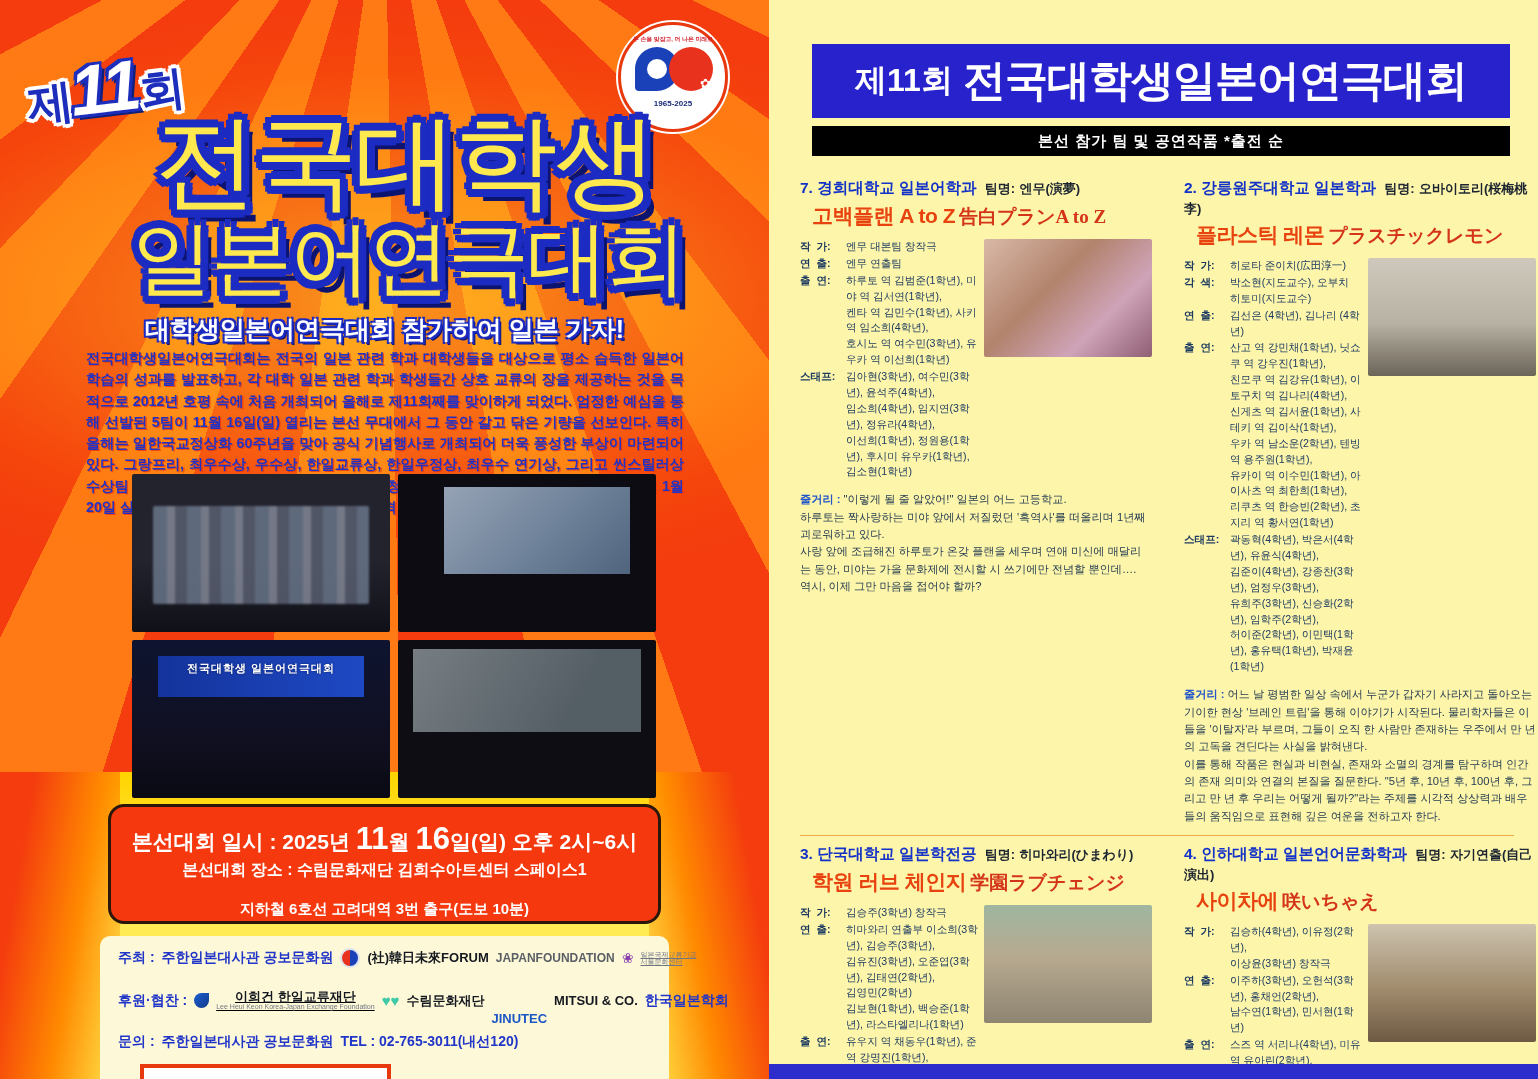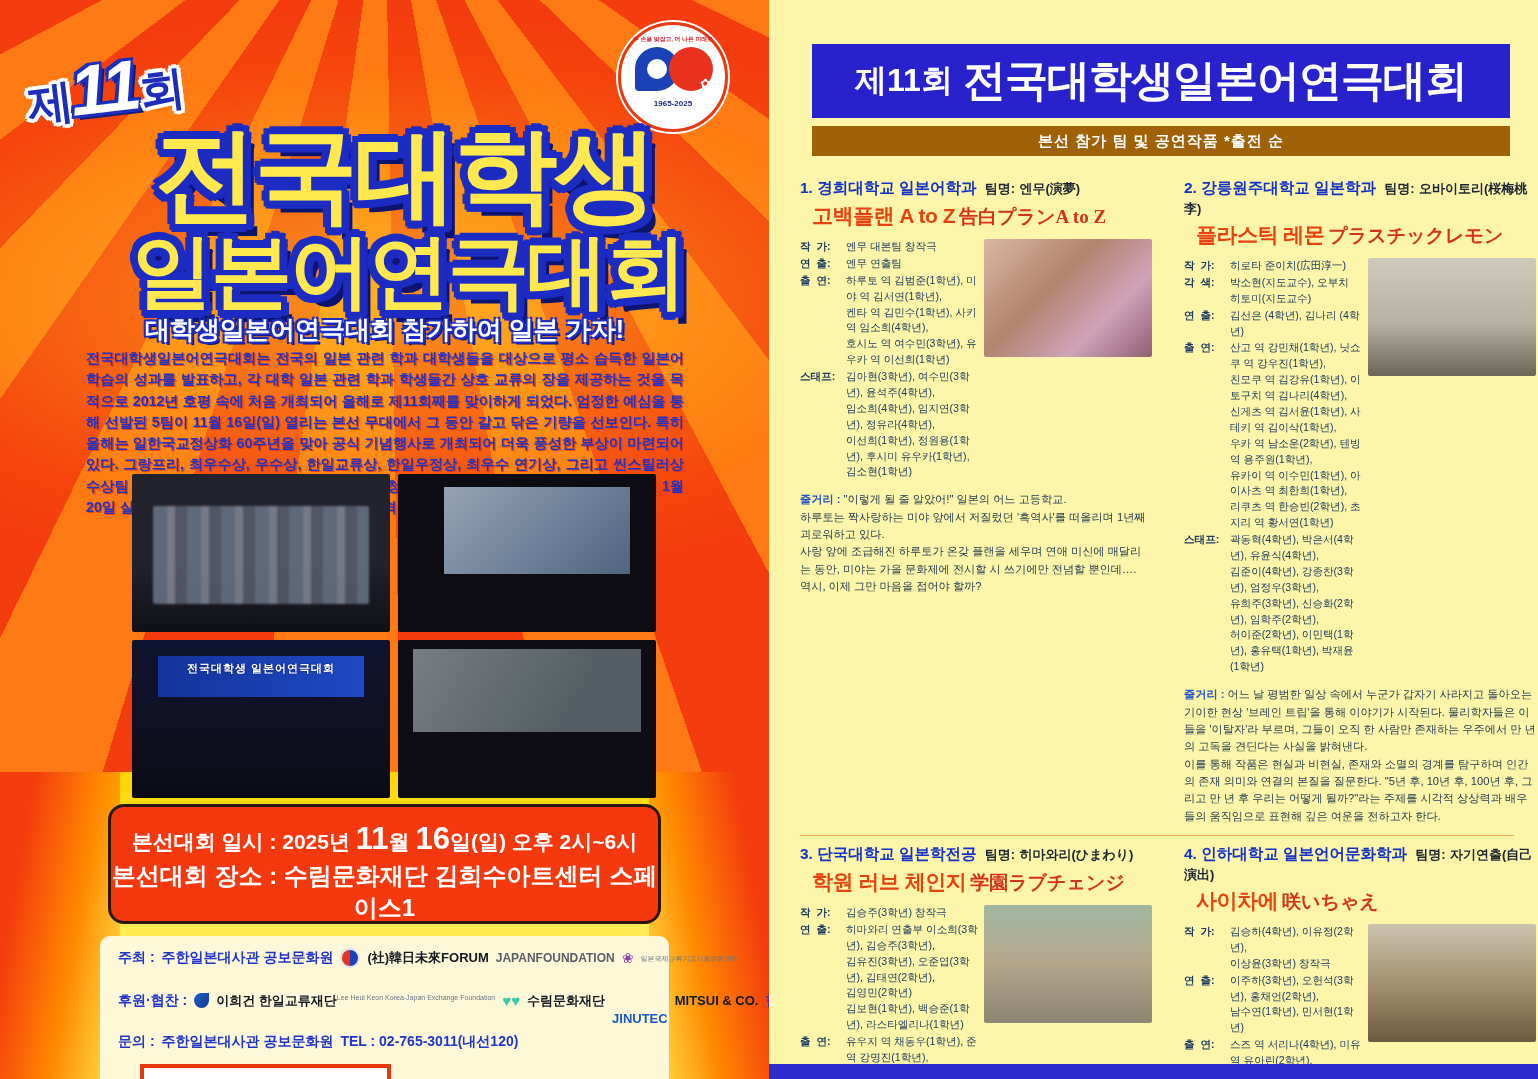--- a/index.html
+++ b/index.html
@@ -30,21 +30,21 @@
   .emblem{position:absolute;top:22px;left:618px;width:104px;height:104px;border-radius:50%;
      background:#fff;border:3px solid #e8380d;box-shadow:0 0 0 2px #fff;text-align:center;}
   .emblem .slogan{display:block;margin-top:10px;font-size:6.5px;font-weight:bold;color:#d21f2c;transform:scale(.9);white-space:nowrap;}
   .emblem .sixty{position:relative;height:52px;margin-top:1px;}
   .emblem .six{position:absolute;left:14px;top:2px;width:44px;height:44px;border-radius:50% 50% 50% 4px;background:#1a41b8;}
   .emblem .six::after{content:"";position:absolute;left:12px;top:12px;width:20px;height:20px;border-radius:50%;background:#fff;}
   .emblem .zero{position:absolute;right:12px;top:2px;width:44px;height:44px;border-radius:50%;background:#e8321e;}
   .emblem .zero::after{content:"✿";position:absolute;right:2px;bottom:0px;color:#fff;font-size:13px;}
   .emblem .years{display:block;font-size:8px;font-weight:bold;color:#1a2a7a;margin-top:2px;}
 
-  .main-titles{position:absolute;top:121px;left:0;width:809px;text-align:center;color:#ffe94f;font-weight:700;}
+  .main-titles{position:absolute;top:108px;left:0;width:809px;text-align:center;color:#ffe94f;font-weight:400;}
   .t1{font-size:103px;line-height:1.04;letter-spacing:-3px;}
   .t2{font-size:81px;line-height:1.08;letter-spacing:-2px;margin-left:8px;}
   .t1,.t2{text-shadow:
      -6px -6px 0 #1c2cc2,6px -6px 0 #1c2cc2,-6px 6px 0 #1c2cc2,6px 6px 0 #1c2cc2,
      -8px 0 0 #1c2cc2,8px 0 0 #1c2cc2,0 -8px 0 #1c2cc2,0 8px 0 #1c2cc2,
      -4px 8px 0 #1c2cc2,8px 4px 0 #1c2cc2,11px 12px 0 #0c1470;}
   .subtitle{position:absolute;top:313px;left:0;width:769px;text-align:center;
      color:#ffffff;font-weight:900;font-size:25px;
      text-shadow:-2px -2px 0 #1c2cc2,2px -2px 0 #1c2cc2,-2px 2px 0 #1c2cc2,2px 2px 0 #1c2cc2,3px 3px 0 #0c1470;}
 
@@ -69,48 +69,48 @@
      text-shadow:0 0 2px #0a1c5e;}
   .ph4{background:#0d0d13;}
   .ph4::after{content:"";position:absolute;left:6%;top:6%;width:88%;height:52%;
      background:linear-gradient(120deg,#9aa3a8,#6c7a80 70%);opacity:.75;}
 
   .datebox{position:absolute;top:804px;left:108px;width:553px;height:120px;
      background:#f5380e;border:3px solid #2a170a;border-radius:16px;
      color:#fff;text-align:center;padding-top:14px;box-sizing:border-box;}
   .datebox .l1{font-size:21px;font-weight:900;}
   .datebox .l1 .big{font-size:31px;}
-  .datebox .l2{font-size:24px;font-weight:900;margin-top:3px;}
+  .datebox .l2{font-size:16px;font-weight:900;margin-top:3px;}
   .datebox .l3{font-size:15px;font-weight:bold;margin-top:19px;}
 
   .cream{position:absolute;top:936px;left:100px;width:569px;height:143px;
      background:#fdf8d8;border-radius:10px 10px 0 0;padding:12px 16px 0 18px;box-sizing:border-box;}
   .prow{display:flex;align-items:center;gap:7px;margin-bottom:7px;white-space:nowrap;}
   .plabel{color:#2135c9;font-weight:900;font-size:14px;}
   .pname{color:#2135c9;font-weight:900;font-size:14px;}
   .logo-dot{width:16px;height:16px;border-radius:50%;background:conic-gradient(#1a41b8 0 50%,#e8321e 0 100%);border:2px solid #dfe3ee;flex:0 0 auto;}
   .logo-text{color:#14181f;font-weight:900;font-size:13px;text-align:center;}
   .logo-gray{color:#5a5f66;font-weight:900;font-size:12px;}
   .logo-flower{color:#8a3fae;font-size:14px;}
   .logo-sub{color:#707683;font-size:7px;line-height:1.1;}
   .logo-swirl{width:15px;height:15px;border-radius:50% 0 50% 50%;background:linear-gradient(135deg,#1a5fd0,#123a8c);flex:0 0 auto;}
   .logo-heart{color:#3ec9a7;font-size:15px;font-weight:bold;}
   .logo-n{color:#1a56c4;font-weight:900;font-size:13px;margin-top:36px;}
   .logo-mitsui{color:#14181f;font-weight:900;font-size:13px;}
-  .stacked{display:flex;flex-direction:row;line-height:1;}
+  .stacked{display:flex;flex-direction:column;line-height:1;text-decoration:underline;}
   .free-box{display:inline-block;margin:6px 0 0 22px;background:#fff;border:4px solid #e8380d;
      padding:6px 26px;font-size:24px;font-weight:900;color:#14181f;letter-spacing:2px;}
 
   
   #right{left:769px;width:769px;background:#fcf5aa;}
   .banner-blue{margin:44px 28px 0 43px;height:74px;background:#2822cc;
      display:flex;align-items:center;justify-content:center;gap:10px;}
   .banner-blue .pre{color:#fff;font-weight:900;font-size:32px;}
   .banner-blue .main{color:#fff;font-weight:900;font-size:43px;letter-spacing:-1px;}
-  .banner-red{margin:8px 28px 0 43px;height:30px;background:#a16207;
+  .banner-red{margin:8px 28px 0 43px;height:30px;background:#000000;
      color:#fff;font-weight:bold;font-size:15px;display:flex;align-items:center;justify-content:center;letter-spacing:1px;}
 
   .sections{padding:14px 24px 0 31px;}
   .row{display:flex;gap:32px;padding:8px 0 10px 0;}
   .row + .row{border-top:1.5px solid #f2a94c;}
   .col{width:352px;flex:0 0 auto;}
 
   .team-head{font-size:15.5px;}
   .t-num-school{color:#1332c8;font-weight:900;}
   .t-label{color:#1b2430;font-weight:bold;font-size:13px;margin-left:4px;}
@@ -214,21 +214,21 @@
   <div class="banner-blue">
     <span class="pre">제11회</span>
     <span class="main">전국대학생일본어연극대회</span>
   </div>
   <div class="banner-red">본선 참가 팀 및 공연작품 *출전 순</div>
 
   <div class="sections">
 
     <div class="row">
       <div class="col">
-        <div class="team-head"><span class="t-num-school">1. 경희대학교 일본어학과</span> <span class="t-label">팀명:</span> <span class="t-name">엔무(演夢)</span></div>
+        <div class="team-head"><span class="t-num-school">7. 경희대학교 일본어학과</span> <span class="t-label">팀명:</span> <span class="t-name">엔무(演夢)</span></div>
         <div class="team-title"><span class="tt-kr">고백플랜 A to Z</span><span class="tt-jp">告白プランA to Z</span></div>
         <div class="team-body">
           <div class="credits">
             <div class="credit-row">
                 <span class="c-label">작  가:</span>
                 <span class="c-value">엔무 대본팀 창작극</span>
               </div>
             <div class="credit-row">
                 <span class="c-label">연  출:</span>
                 <span class="c-value">엔무 연출팀</span>

